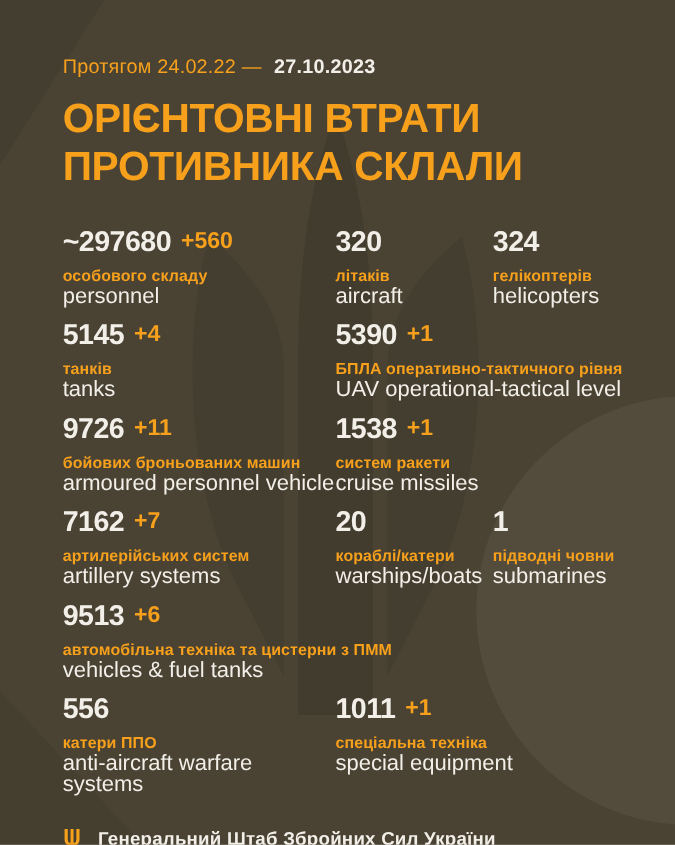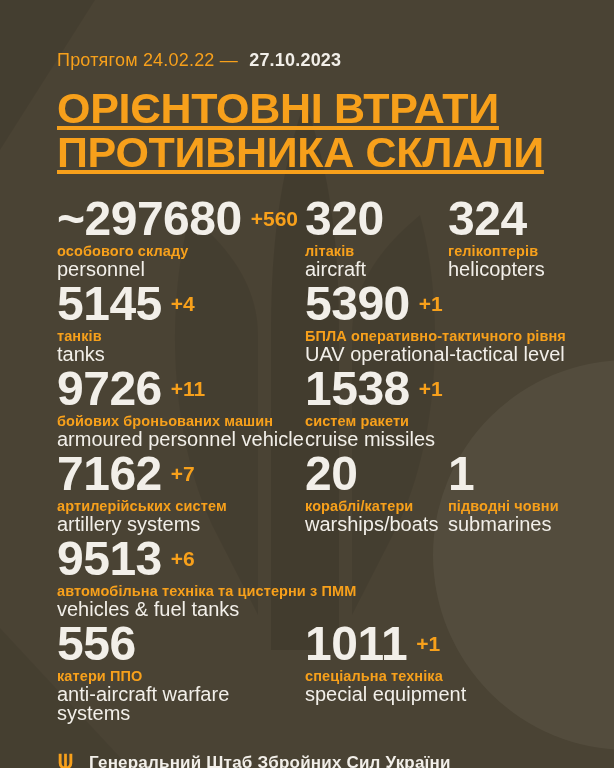--- a/index.html
+++ b/index.html
@@ -20,40 +20,39 @@
   .content { position: relative; margin-top: 40px; }
 
   .header { margin: 50px 0 0 57px; }
   .date-line { font-size: 18px; font-weight: 700; letter-spacing: .2px; }
   .date-period { color: var(--accent, #f7a01b); font-weight: 500; }
   .date-current { color: var(--white, #f2efe9); font-weight: 700; margin-left: 6px; }
 
   .title {
     margin-top: 15px;
     color: var(--accent, #f7a01b);
-    font-size: 43px;
+    font-size: 37px;
     line-height: 44px;
     font-weight: 700;
     letter-spacing: -0.3px;
-    text-decoration: underline;
   }
 
   .stats { margin: 25px 0 0 57px; }
   .stats-row {
     display: grid;
     grid-template-columns: 248px 143px 1fr;
     height: 85px;
     align-content: start;
   }
   .stat-cell { grid-auto-flow: row; }
   .stat-cell.wide { grid-column: span 2; }
   .value-line { display: flex; align-items: flex-start; }
   .stat-value {
     color: var(--white, #f2efe9);
-    font-size: 48px;
+    font-size: 26px;
     line-height: 40px;
     font-weight: 700;
     letter-spacing: -0.5px;
   }
   .stat-delta {
     color: var(--accent, #f7a01b);
     font-size: 21px;
     font-weight: 700;
     margin-left: 9px;
     margin-top: 8px;

